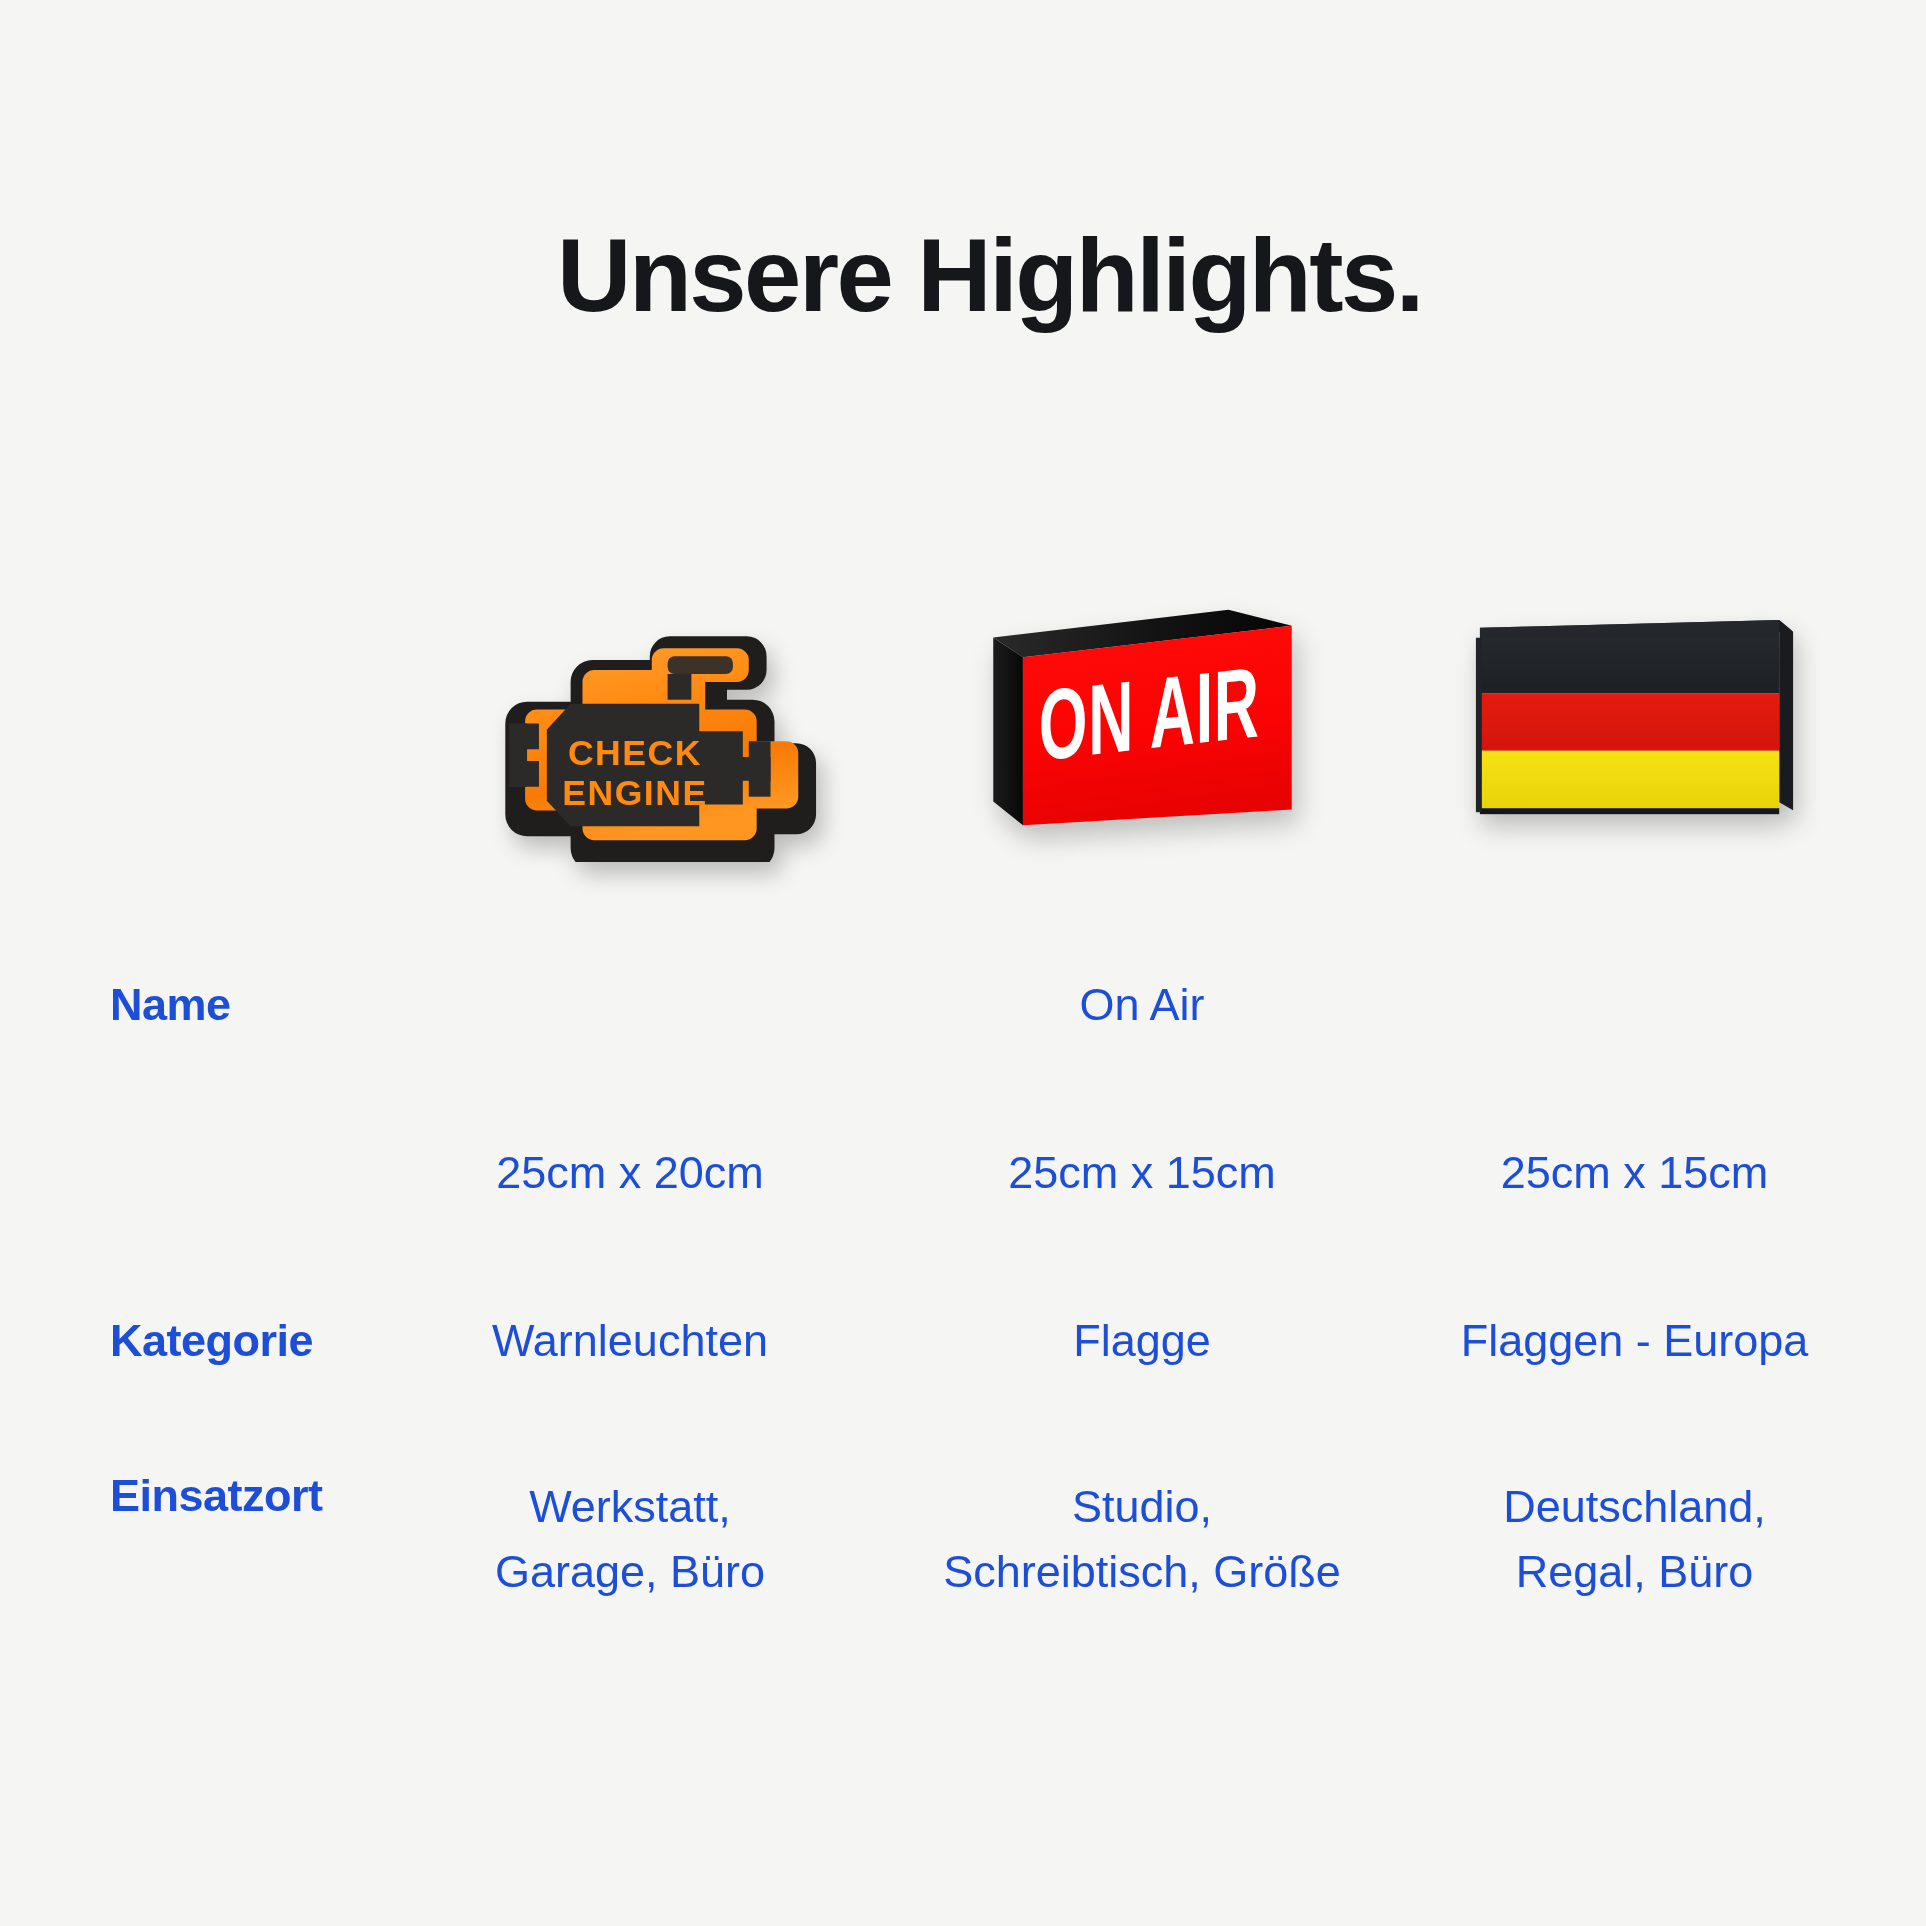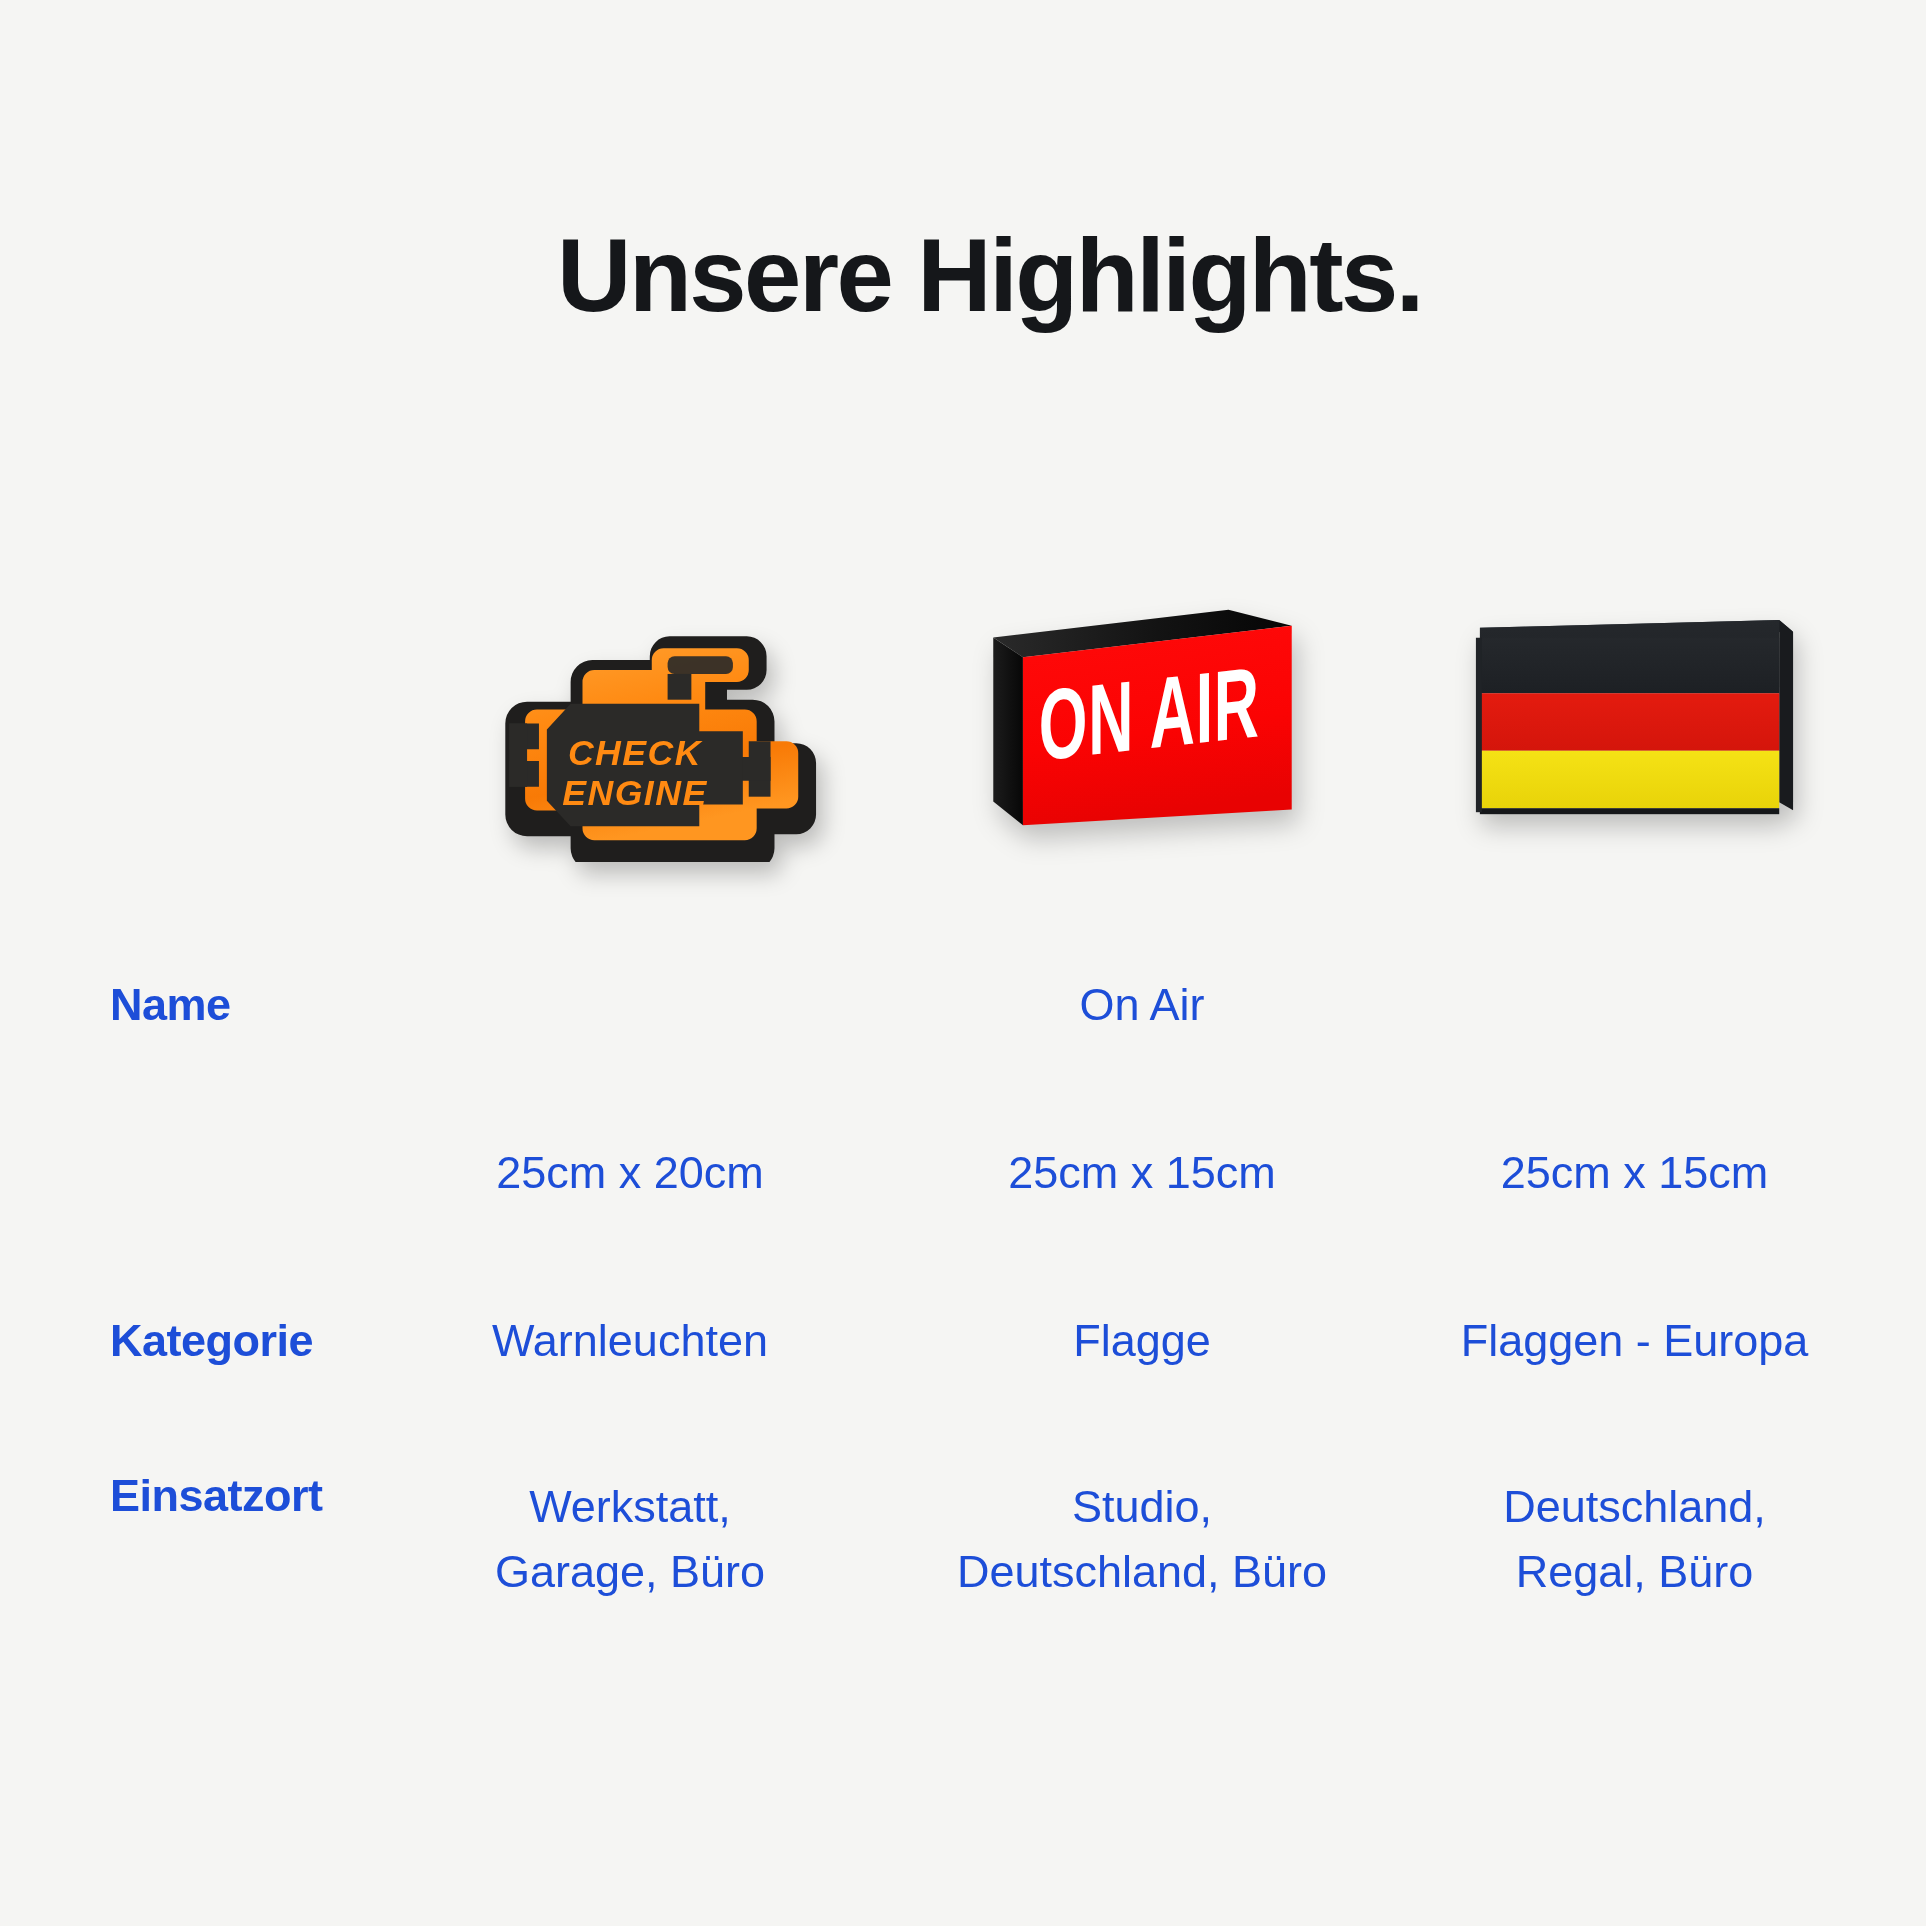--- a/index.html
+++ b/index.html
@@ -57,21 +57,20 @@
   .cell-1 { left: 327px; width: 554px; }
   .cell-2 { left: 881px; width: 470px; }
   .cell-3 { left: 1351px; width: 515px; }
 
   
   .check-engine {
     position: relative;
     width: 396px;
     height: 287px;
     filter: drop-shadow(7px 12px 11px rgba(0,0,0,0.23));
-    font-style: italic;
   }
   .ce-svg { display: block; width: 396px; height: 287px; }
 
   
   .onair-wrap {
     position: relative;
     width: 327px;
     height: 252px;
     margin-bottom: 14px;
     filter: drop-shadow(6px 14px 13px rgba(0,0,0,0.22));
@@ -298,21 +297,21 @@
       <div class="cell cell-label" style="align-items:flex-start; padding-top:38px;">Einsatzort</div>
       <div class="cell cell-v1">
         <span class="val">
           <span>Werkstatt,</span><br>
           <span>Garage, Büro</span>
         </span>
       </div>
       <div class="cell cell-v2">
         <span class="val">
           <span>Studio,</span><br>
-          <span>Deutschland, Büro</span>
+          <span>Schreibtisch, Größe</span>
         </span>
       </div>
       <div class="cell cell-v3">
         <span class="val">
           <span>Deutschland,</span><br>
           <span>Regal, Büro</span>
         </span>
       </div>
     </div>
 

